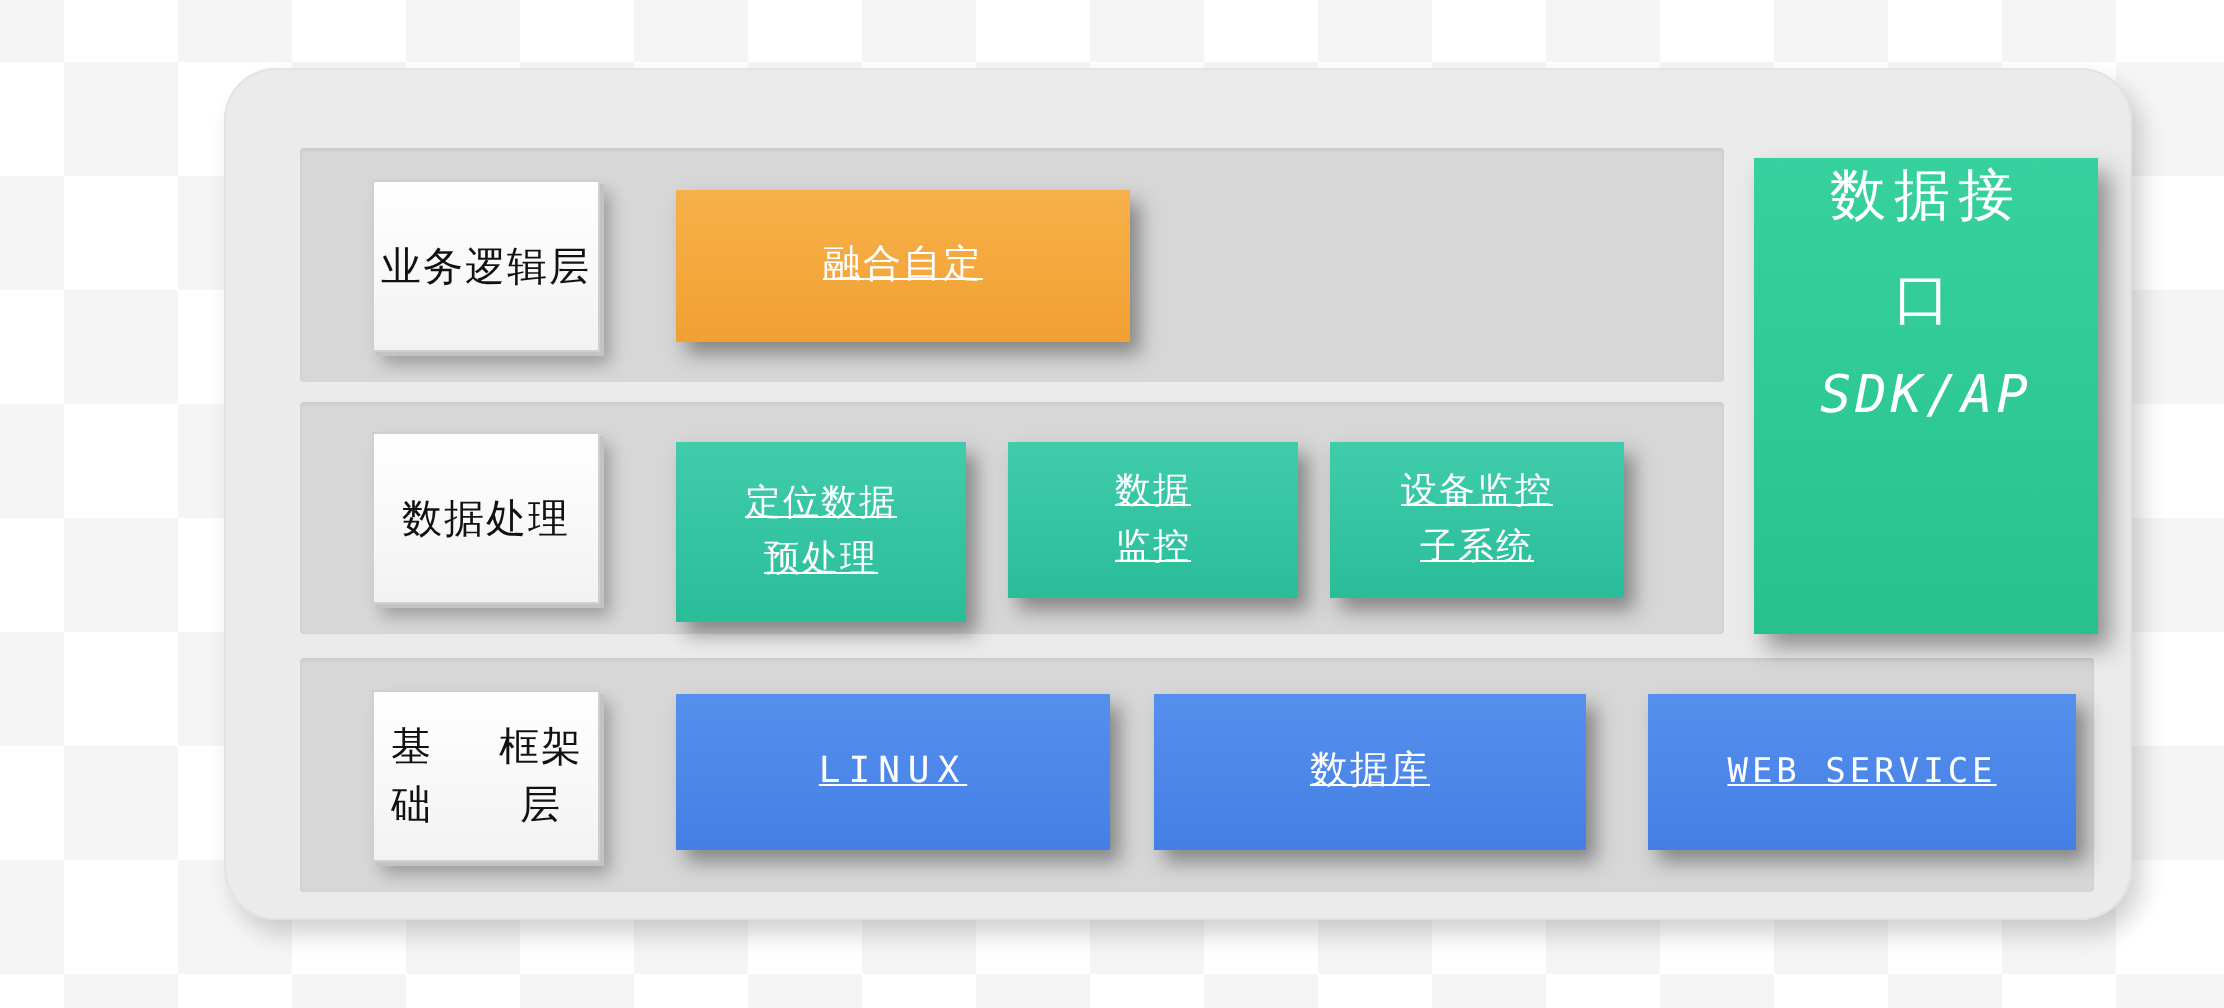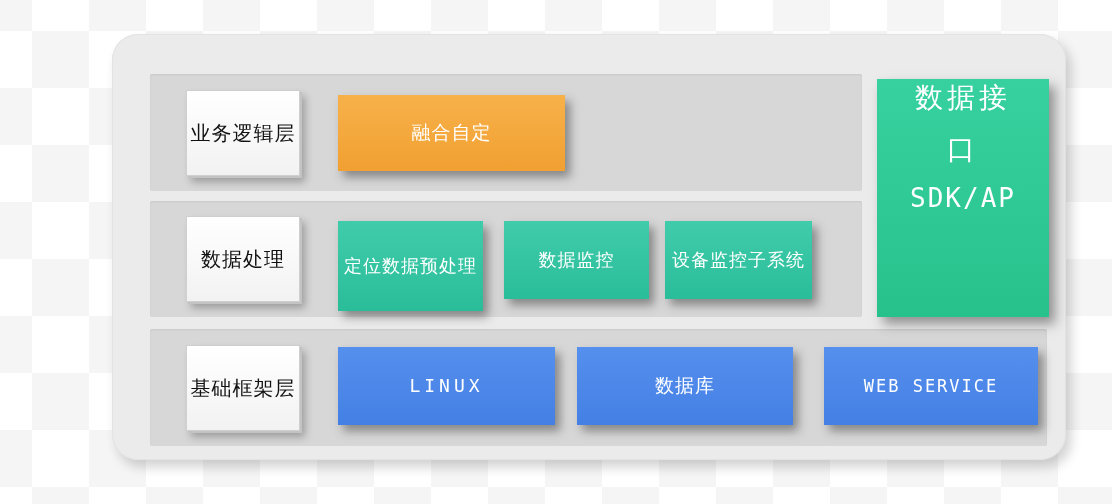--- a/index.html
+++ b/index.html
@@ -32,27 +32,28 @@
     position:absolute; left:74px; width:114px; height:86px;
     background:linear-gradient(#ffffff,#f2f2f2);
     border:1px solid #cfcfcf;
     box-shadow: 2px 2px 0 #c3c3c3, 5px 6px 8px rgba(0,0,0,0.28);
     display:flex; flex-direction:row; align-items:center; justify-content:center;
     font-size:20px; color:#111; line-height:1.45; letter-spacing:1px;
     text-align:center;
   }
   .lb1 { top:56px; }
   .lb2 { top:182px; }
-  .lb3 { top:311px; }
+  .lb3 { top:311px;gap:17px; }
 
   .cbox {
     position:absolute;
-    display:flex; flex-direction:row; align-items:center; justify-content:center;
+    display:flex; flex-direction:column; align-items:center; justify-content:center;
     color:#fff; text-align:center; line-height:1.55; font-size:19px; letter-spacing:1px;
     box-shadow: 5px 6px 9px rgba(55,55,55,0.5);
+    text-decoration: underline;
   }
   .orange { background:linear-gradient(#f7b14a,#f1a031); }
   .teal   { background:linear-gradient(#40ccab,#2abd99); }
   .blue   { background:linear-gradient(#5590ee,#447fe4); }
 
   .o1 { left:226px; top:61px;  width:227px; height:76px; }
   .o2 { left:476px; top:61px;  width:225px; height:76px; }
   .t1 { left:226px; top:187px; width:145px; height:90px; font-size:18px; }
   .t2 { left:392px; top:187px; width:145px; height:78px; font-size:18px; }
   .t3 { left:553px; top:187px; width:147px; height:78px; font-size:18px; }
@@ -66,21 +67,21 @@
   }
   .b3 .latin { font-size:17px; letter-spacing:2px; }
 
   .side-box {
     position:absolute; left:765px; top:45px; width:172px; height:238px;
     background:linear-gradient(#36d19e,#27c28c);
     display:flex; flex-direction:column; align-items:center; justify-content:flex-start; gap:14px;
     color:#fff; font-size:28px; letter-spacing:4px; text-align:center;
     box-shadow: 6px 7px 11px rgba(55,55,55,0.5);
   }
-  .side-box .latin { font-size:26px; letter-spacing:2px; }
+  .side-box .latin { font-size:26px; letter-spacing:2px;font-style:italic; }
 </style>
 </head>
 <body>
 
 <div class="stage">
 
   <div class="panel">
 
     <div class="band band1"></div>
     <div class="band band2"></div>

